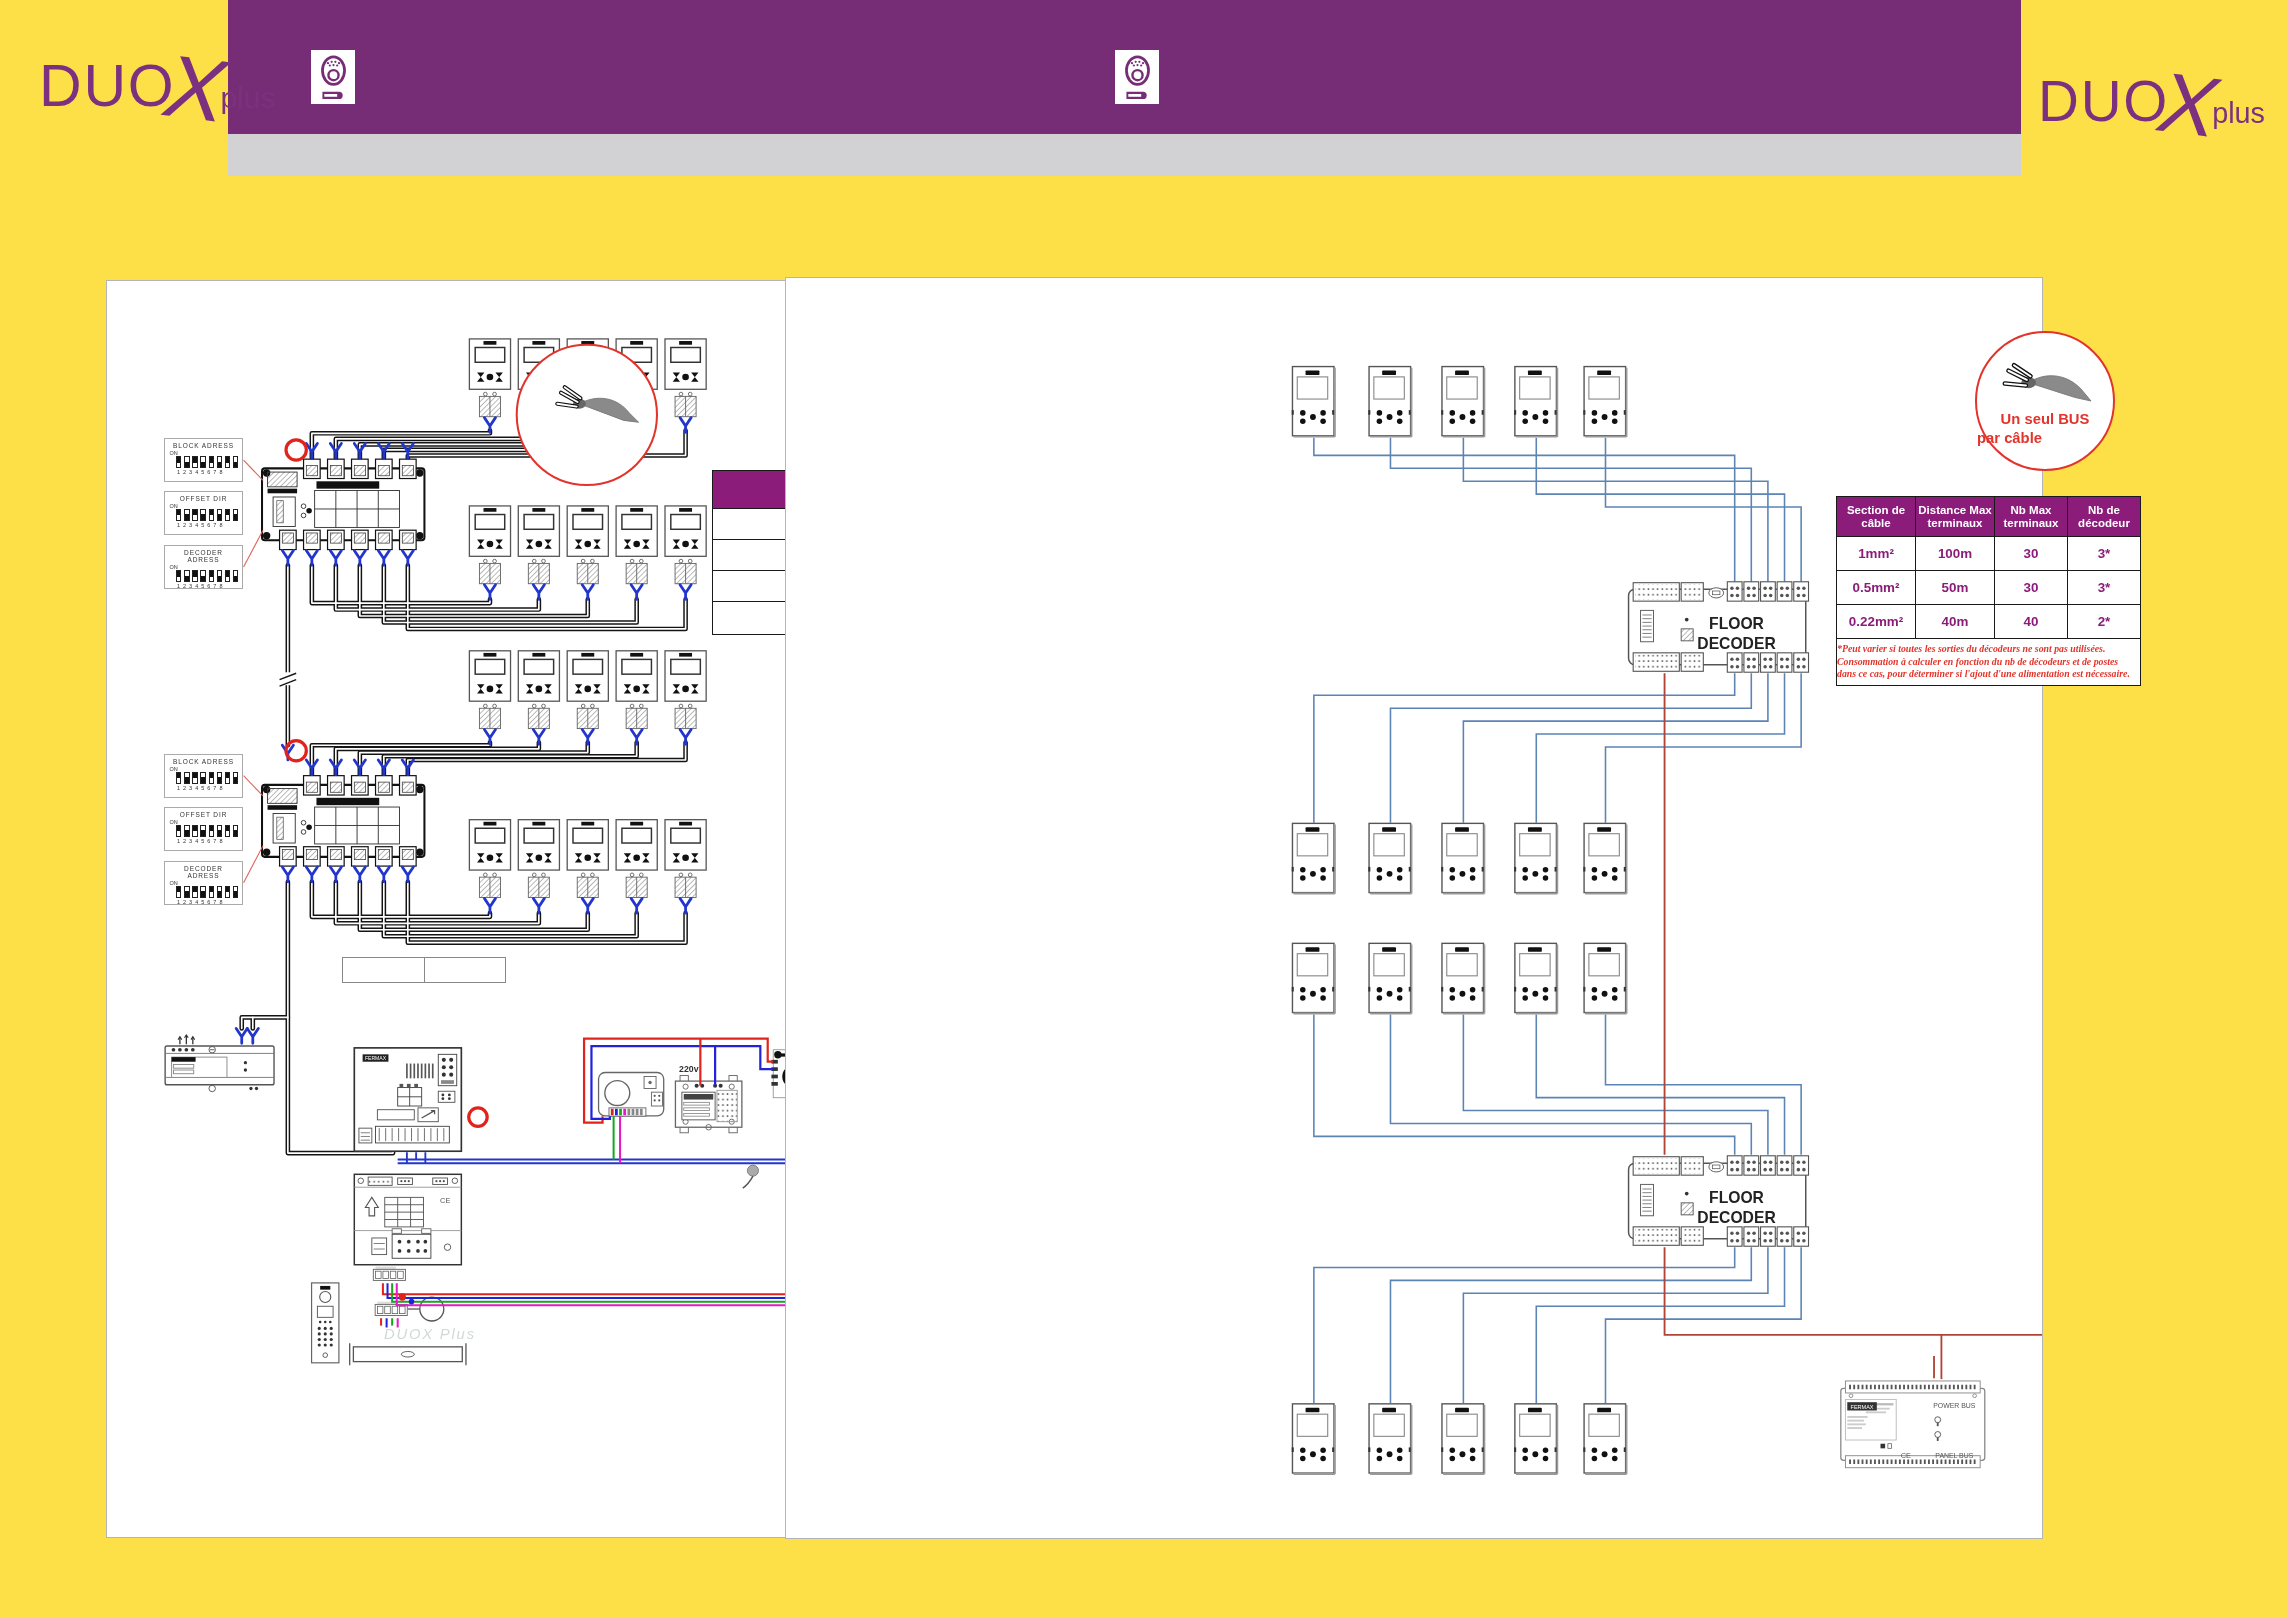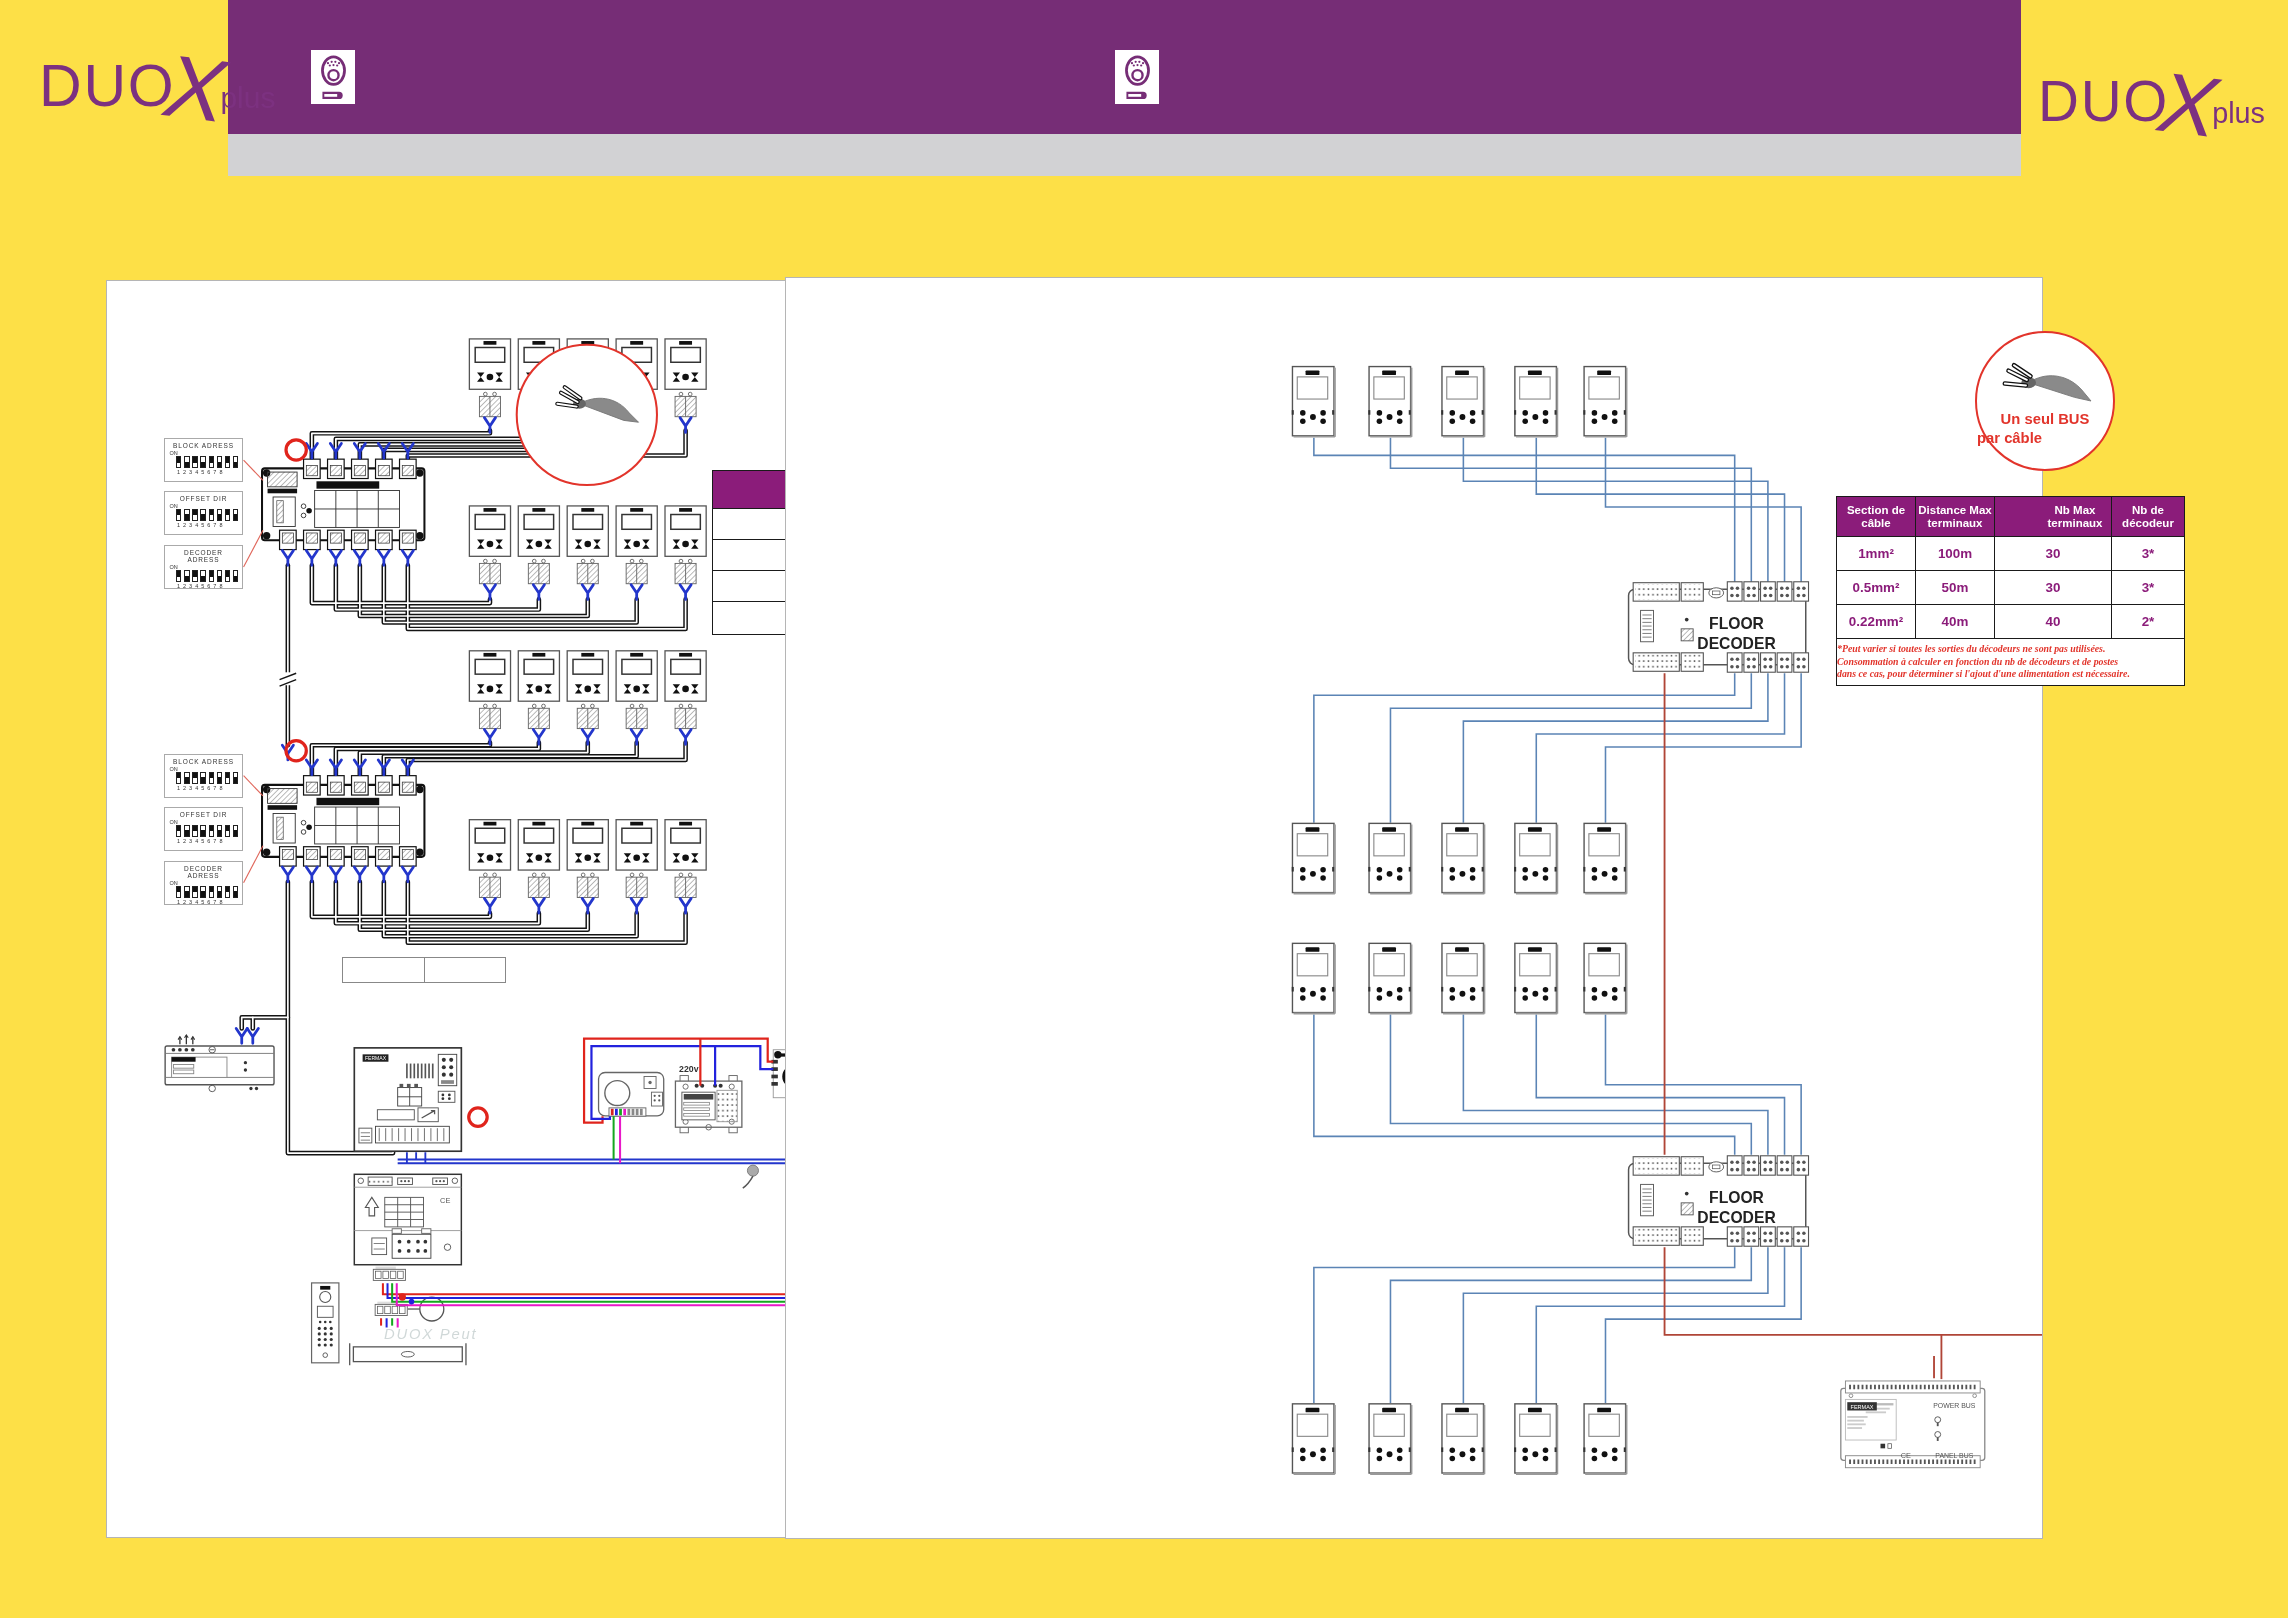--- a/index.html
+++ b/index.html
@@ -891,21 +891,21 @@
           </tr>
       <tr class="lt-foot">
             <td colspan="4"></td>
           </tr>
     </tbody>
       </table>
 
     <div class="strip2">
         <div></div>
       </div>
-    <div class="watermark">DUOX Peut</div>
+    <div class="watermark">DUOX Plus</div>
   </div>
 
   <div class="panel panel-right">
     <svg class="diagram" width="1256" height="1260" viewBox="0 0 1361 1365">
 
       <g class="wire-b">
         <path d="M572,173 V192 H1028 V330"></path>
           <path d="M655,173 V206 H1046 V330"></path>
           <path d="M734,173 V220 H1064 V330"></path>
           <path d="M813,173 V234 H1082 V330"></path>
@@ -990,21 +990,21 @@
       </svg>
       <div class="b1">Un seul BUS</div>
       <div class="b2">par câble</div>
     </div>
 
     <table class="spec-table rtable">
       <tbody>
           <tr>
         <th style="width:78px;">Section de câble</th>
         <th style="width:78px;">Distance Max terminaux</th>
-        <th style="width:72px;padding-left:44px;">Nb Max terminaux</th>
+        <th style="width:72px;">Nb Max terminaux</th>
         <th style="width:72px;margin-top:17px;">Nb de décodeur</th>
       </tr>
       <tr>
             <td>1mm²</td>
             <td>100m</td>
             <td>30</td>
             <td>3*</td>
           </tr>
       <tr>
             <td>0.5mm²</td>

